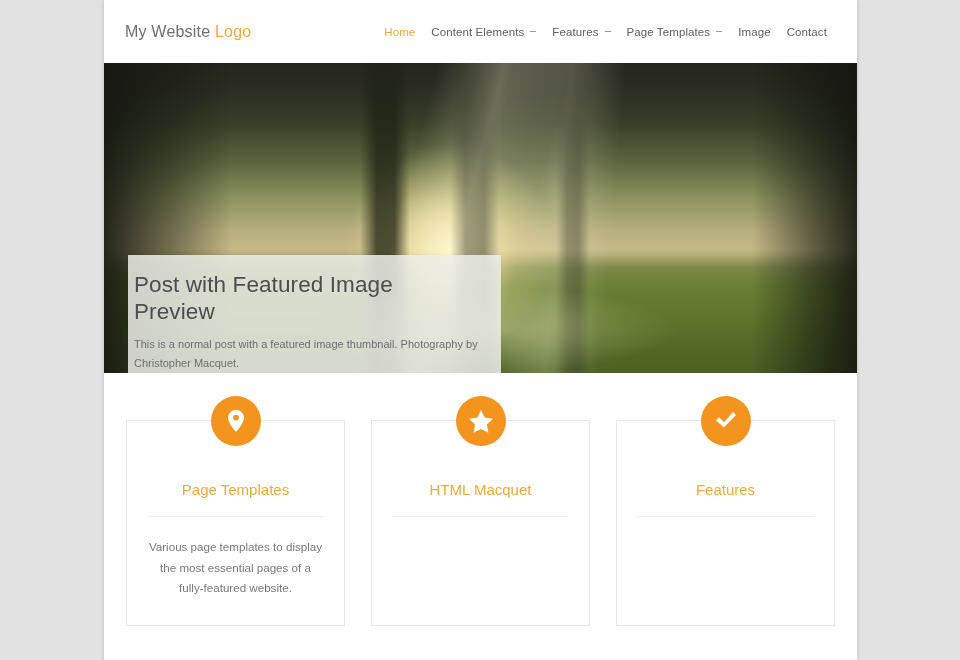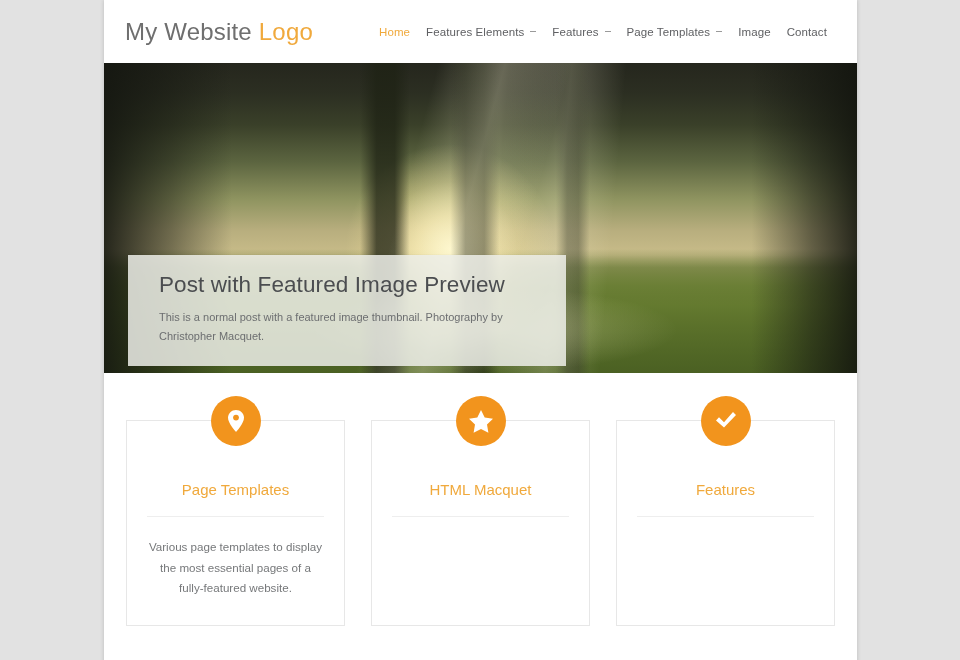--- a/index.html
+++ b/index.html
@@ -23,21 +23,21 @@
   
   .site-header {
     height: 63px;
     background: #ffffff;
     display: flex;
     align-items: center;
     justify-content: space-between;
     padding: 0 22px 0 21px;
   }
   .logo {
-    font-size: 24px;
+    font-size: 16px;
     letter-spacing: .2px;
     color: #6f6f6f;
     font-weight: 400;
     white-space: nowrap;
   }
   .logo .logo-accent { color: #f0a93c; }
 
   .main-nav {
     display: flex;
     align-items: center;
@@ -107,23 +107,23 @@
     background:
       linear-gradient(105deg, rgba(255,252,225,0) 40%, rgba(255,250,215,.30) 48%, rgba(255,250,215,0) 56%),
       linear-gradient(95deg, rgba(255,252,230,0) 52%, rgba(255,250,220,.22) 60%, rgba(255,250,220,0) 67%),
       radial-gradient(ellipse 260px 60px at 52% 86%, rgba(245,240,190,.35), rgba(245,240,190,0) 70%);
   }
 
   .hero-caption {
     position: absolute;
     left: 24px;
     top: 192px;
-    width: 438px;
+    width: 373px;
     background: rgba(236,237,232,.86);
-    padding: 16px 22px 20px 31px;
+    padding: 16px 22px 20px 6px;
     box-shadow: 0 0 1px rgba(0,0,0,.12);
   }
   .hero-title {
     font-size: 22.5px;
     font-weight: 400;
     color: #4b4d50;
     letter-spacing: .1px;
     margin-bottom: 10px;
     line-height: 1.2;
   }
@@ -191,21 +191,21 @@
     <div class="logo">
       <span>My Website</span>
       <span class="logo-accent">Logo</span>
     </div>
 
     <nav class="main-nav">
       <div class="nav-item active">
         <span>Home</span>
       </div>
       <div class="nav-item">
-        <span>Features Elements</span>
+        <span>Content Elements</span>
         <span class="nav-caret"></span>
       </div>
       <div class="nav-item">
         <span>Features</span>
         <span class="nav-caret"></span>
       </div>
       <div class="nav-item">
         <span>Page Templates</span>
         <span class="nav-caret"></span>
       </div>

